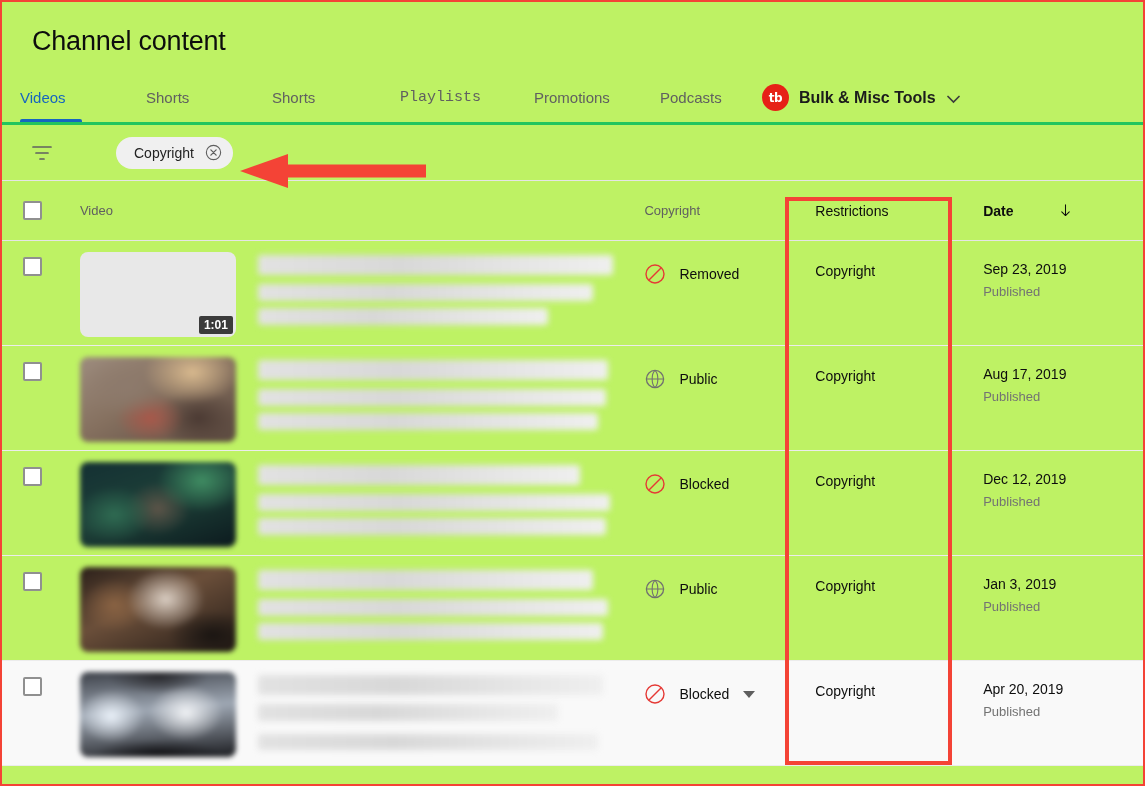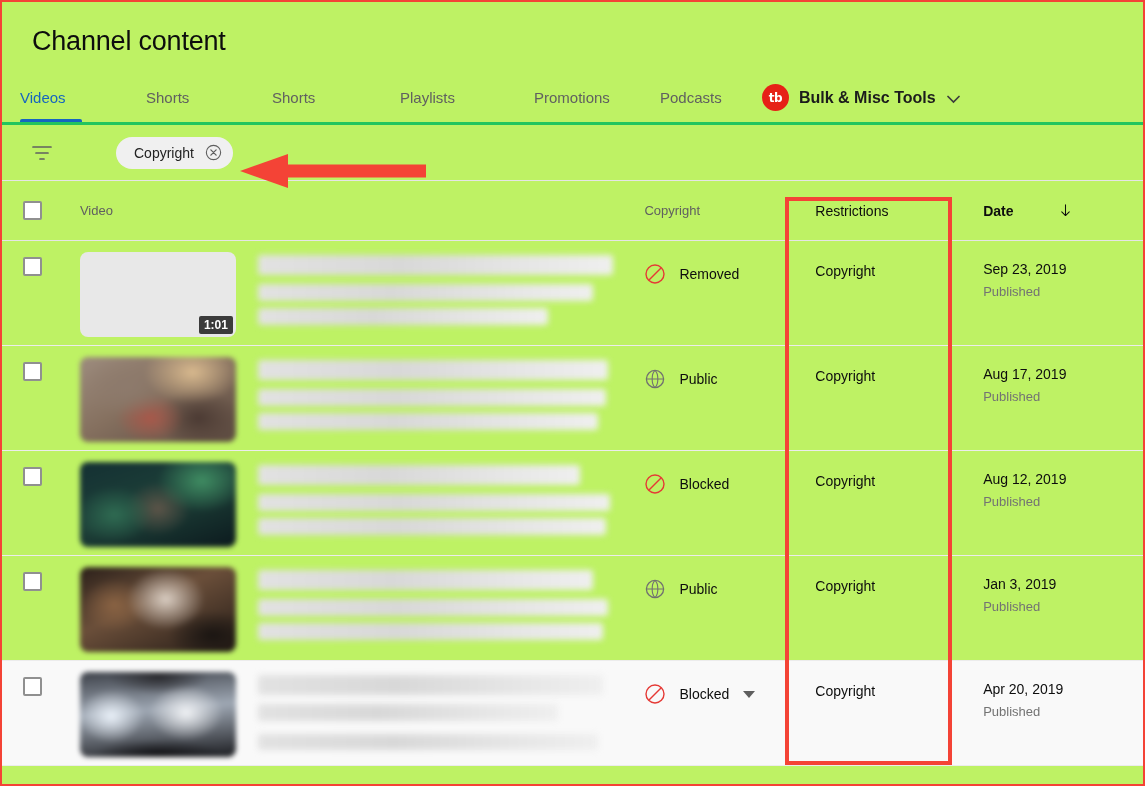--- a/index.html
+++ b/index.html
@@ -48,21 +48,21 @@
     align-items: center;
     position: relative;
     cursor: pointer;
     white-space: nowrap;
   }
   .tab + .tab { margin-left: 16px; }
   .tab-0 { width: 110px; }
   .tab-1 { width: 110px; }
   .tab-2 { width: 110px; }
   .tab-3 { width: 112px; }
-  .tab-4 { width: 118px; }
+  .tab-4 { width: 118px; font-family: Liberation Mono, monospace; }
   .tab-5 { width: 86px; }
   .tab-6 { width: 110px; }
   .tab.active {
     color: #1565c0;
     font-weight: 500;
   }
   .tab.active::after {
     content: "";
     position: absolute;
     left: 0;
@@ -391,21 +391,21 @@
           <circle cx="11" cy="11" r="9" fill="none" stroke="#e53935" stroke-width="1.4"></circle>
           <line x1="5" y1="17" x2="17" y2="5" stroke="#e53935" stroke-width="1.4"></line>
         </svg>
         <span class="vis-label">Blocked</span>
       </div>
     </div>
     <div class="c-restr">
       <span>Copyright</span>
     </div>
     <div class="c-date">
-      <div class="date-main">Aug 12, 2019</div>
+      <div class="date-main">Dec 12, 2019</div>
       <div class="date-sub">Published</div>
     </div>
   </div>
 
   <div class="row">
     <div class="c-check">
       <div class="checkbox"></div>
     </div>
     <div class="c-video">
       <div class="thumb" style="background:

